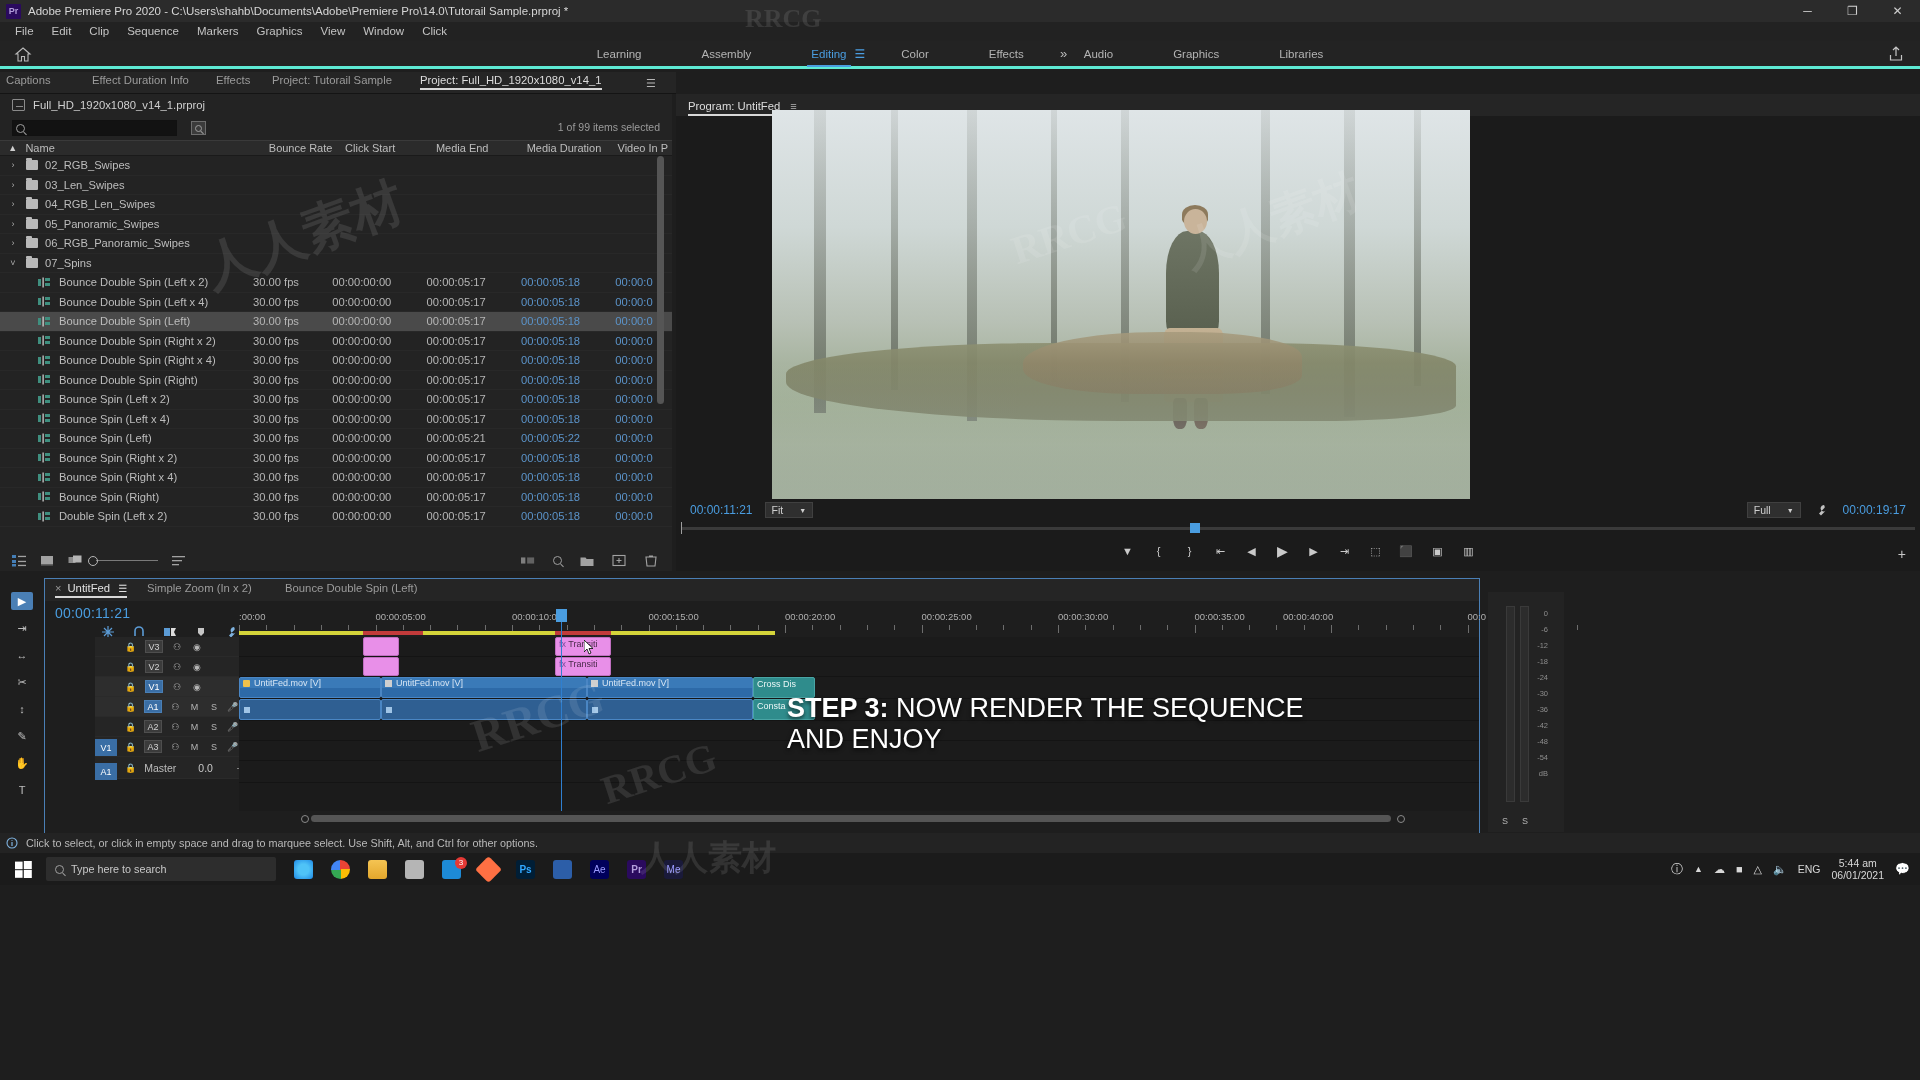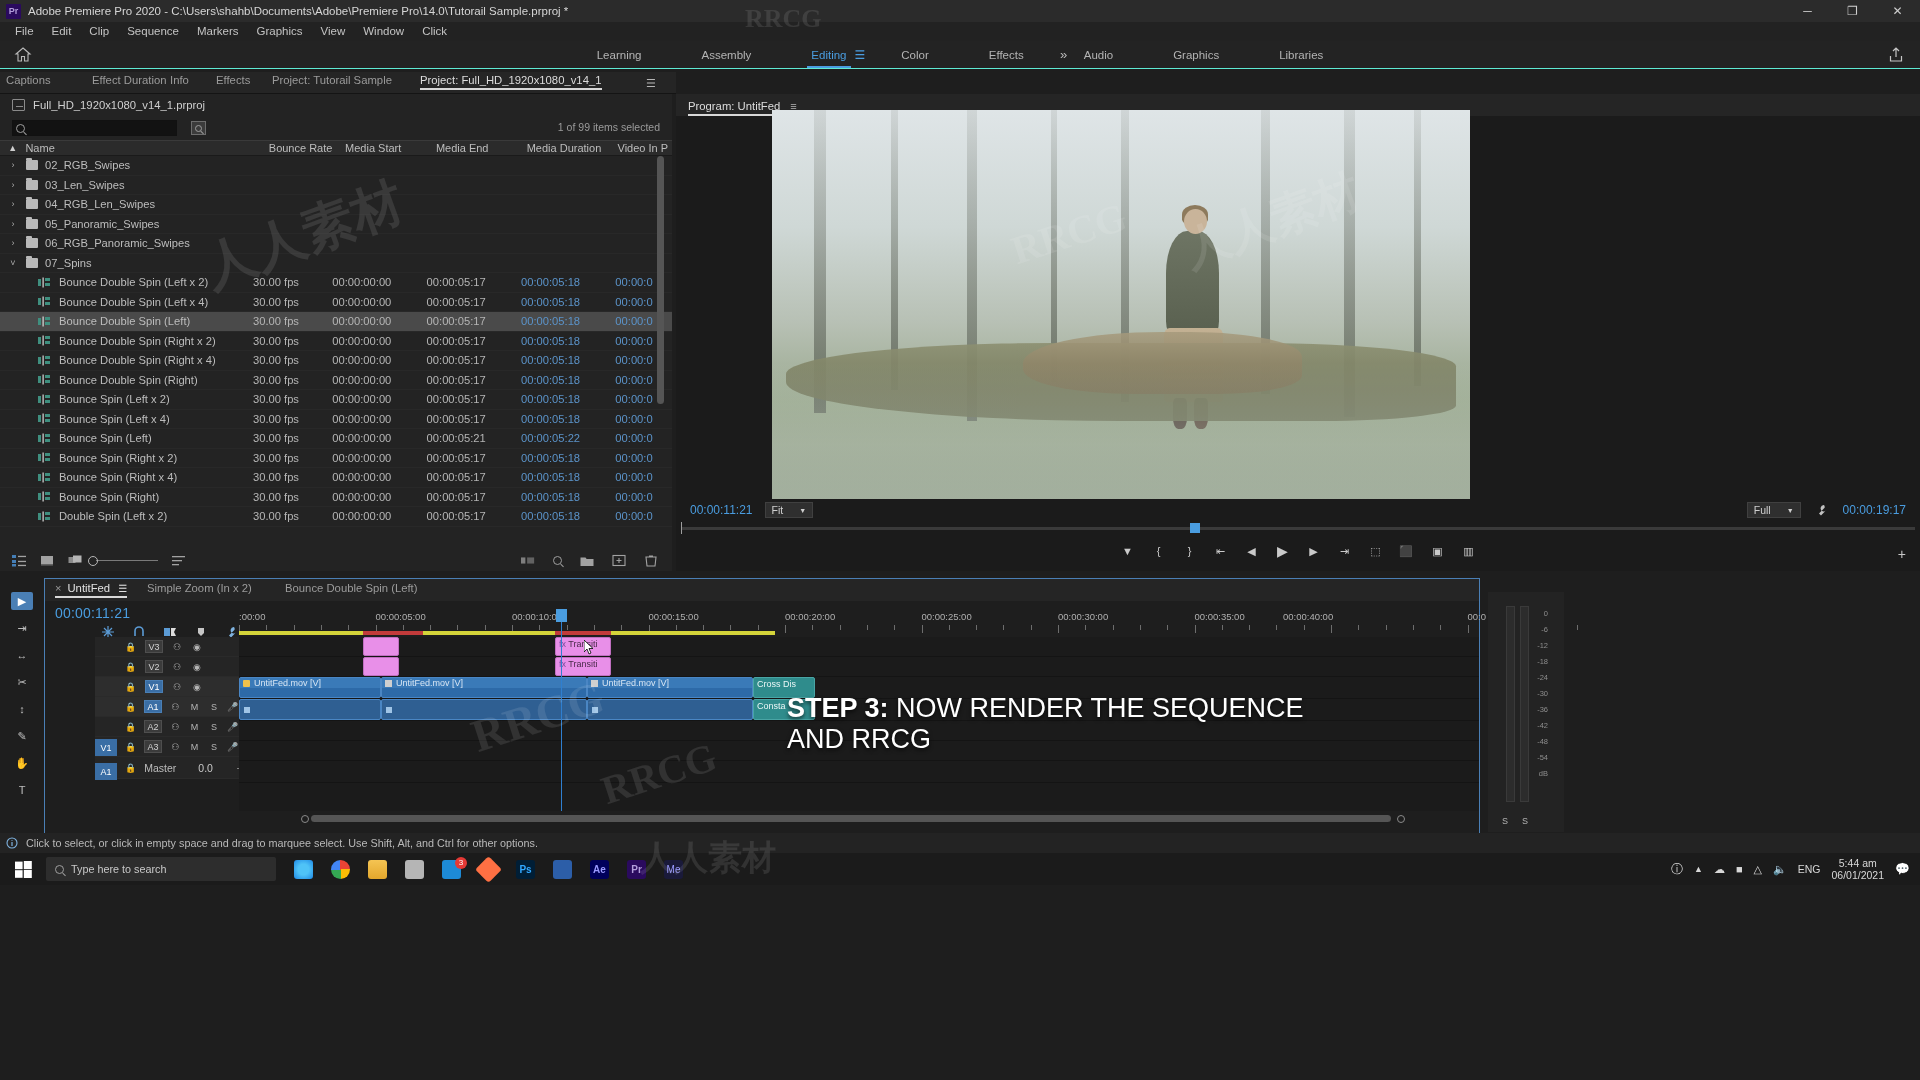--- a/index.html
+++ b/index.html
@@ -11,21 +11,21 @@
   .titlebar { height:22px; background:#2b2b2b; display:flex; align-items:center; padding-left:6px; font-size:11.5px; color:#d6d6d6; position:relative; }
   .pr-logo { width:15px; height:15px; background:#2a0a5e; color:#b39ddb; font-size:9px; font-weight:bold; display:flex; align-items:center; justify-content:center; margin-right:7px; border-radius:1px; }
   .win-ctl { position:absolute; right:0; top:0; height:22px; display:flex; }
   .win-ctl div { width:45px; height:22px; display:flex; align-items:center; justify-content:center; font-size:12px; color:#cfcfcf; }
 
   
   .menubar { height:19px; background:#222; display:flex; align-items:center; padding-left:6px; font-size:11.5px; color:#c3c3c3; }
   .menubar span { padding:0 9px; line-height:19px; }
 
   
-  .wsbar { height:28px; background:#232323; display:flex; align-items:center; justify-content:center; position:relative; border-bottom:1px solid #5eead4; }
+  .wsbar { height:28px; background:#232323; display:flex; align-items:center; justify-content:center; position:relative; border-bottom:3px solid #5eead4; }
   .ws-home { position:absolute; left:14px; top:5px; width:18px; height:18px; }
   .ws-items { display:flex; align-items:center; gap:0; }
   .ws-items a { font-size:11.5px; color:#b4b4b4; padding:0 30px; text-decoration:none; position:relative; }
   .ws-items a.active { color:#4a9de0; }
   .ws-items a.active:after { content:""; position:absolute; left:26px; right:26px; bottom:-7px; height:2px; background:#4a9de0; }
   .ws-menu-ico { color:#4a9de0; font-size:12px; margin-left:-22px; margin-right:6px; }
   .ws-more { position:absolute; left:1060px; font-size:13px; color:#bbb; }
   .ws-export { position:absolute; right:16px; width:16px; height:16px; }
 
   
@@ -230,21 +230,21 @@
       </div>
       <div class="proj-filter-btn">
         <span class="mag" style="width:7px;height:7px;border-width:1px;"></span>
       </div>
     </div>
 
     <div class="tbl-head">
       <span class="sortico">▲</span>
       <span class="col-name">Name</span>
       <span class="col-fps">Bounce Rate</span>
-      <span class="col-ms">Media Start</span>
+      <span class="col-ms">Click Start</span>
       <span class="col-me">Media End</span>
       <span class="col-md">Media Duration</span>
       <span class="col-vip">Video In P</span>
     </div>
     <div class="tbl-body" id="projrows">
         <div class="trow folder">
           <span class="chev">›</span>
           <span class="nm">
             <span class="folder-ico"></span>
             <span>02_RGB_Swipes</span>
@@ -828,21 +828,21 @@
         </div>
       </div>
 
     <div class="playhead" style="left:516px;"></div>
     <div class="playhead-knob" style="left:516px;"></div>
 
     <div class="step-overlay">
       <div>
         <b>STEP 3:</b><span> NOW RENDER THE SEQUENCE</span>
       </div>
-      <div>AND RRCG</div>
+      <div>AND ENJOY</div>
     </div>
   </div>
 
   <div class="audio-meter">
     <div class="am-bar" style="left:18px;"></div>
     <div class="am-bar" style="left:32px;"></div>
     <div class="am-scale" id="amscale">
         <div>0</div>
         <div>-6</div>
         <div>-12</div>
@@ -886,21 +886,21 @@
       <span class="tb-ico" style="background:radial-gradient(circle,#4fc3f7 40%,#1e88e5)"></span>
       <span class="tb-ico" style="background:conic-gradient(#ea4335 0 25%,#fbbc05 0 50%,#34a853 0 75%,#4285f4 0);border-radius:50%;"></span>
       <span class="tb-ico" style="background:linear-gradient(180deg,#f5c453,#e3a72c);"></span>
       <span class="tb-ico" style="background:#b5b5b5;"></span>
       <span class="tb-ico" style="background:#1d8ad6;">
         <span style="position:absolute;right:-6px;top:-3px;background:#e53935;border-radius:50%;width:12px;height:12px;font-size:8px;display:flex;align-items:center;justify-content:center;">3</span>
       </span>
       <span class="tb-ico" style="background:#ff7043;transform:rotate(45deg);"></span>
       <span class="tb-ico" style="background:#001e36;color:#31a8ff;font-weight:bold;">Ps</span>
       <span class="tb-ico" style="background:#2c5ea8;"></span>
-      <span class="tb-ico" style="background:#00005b;color:#9999ff;font-weight:bold;">Ae</span>
+      <span class="tb-ico" style="background:#00005b;color:#9999ff;font-weight:normal;">Ae</span>
       <span class="tb-ico" style="background:#2a0a5e;color:#b39ddb;font-weight:bold;">Pr</span>
       <span class="tb-ico" style="background:#1a1a3a;color:#9a9aff;">Me</span>
     </div>
     <div class="tb-right">
       <span style="font-size:12px;">ⓘ</span>
       <span style="font-size:9px;">▲</span>
       <span style="font-size:11px;">☁</span>
       <span style="font-size:11px;">■</span>
       <span style="font-size:11px;">△</span>
       <span style="font-size:11px;">🔈</span>

